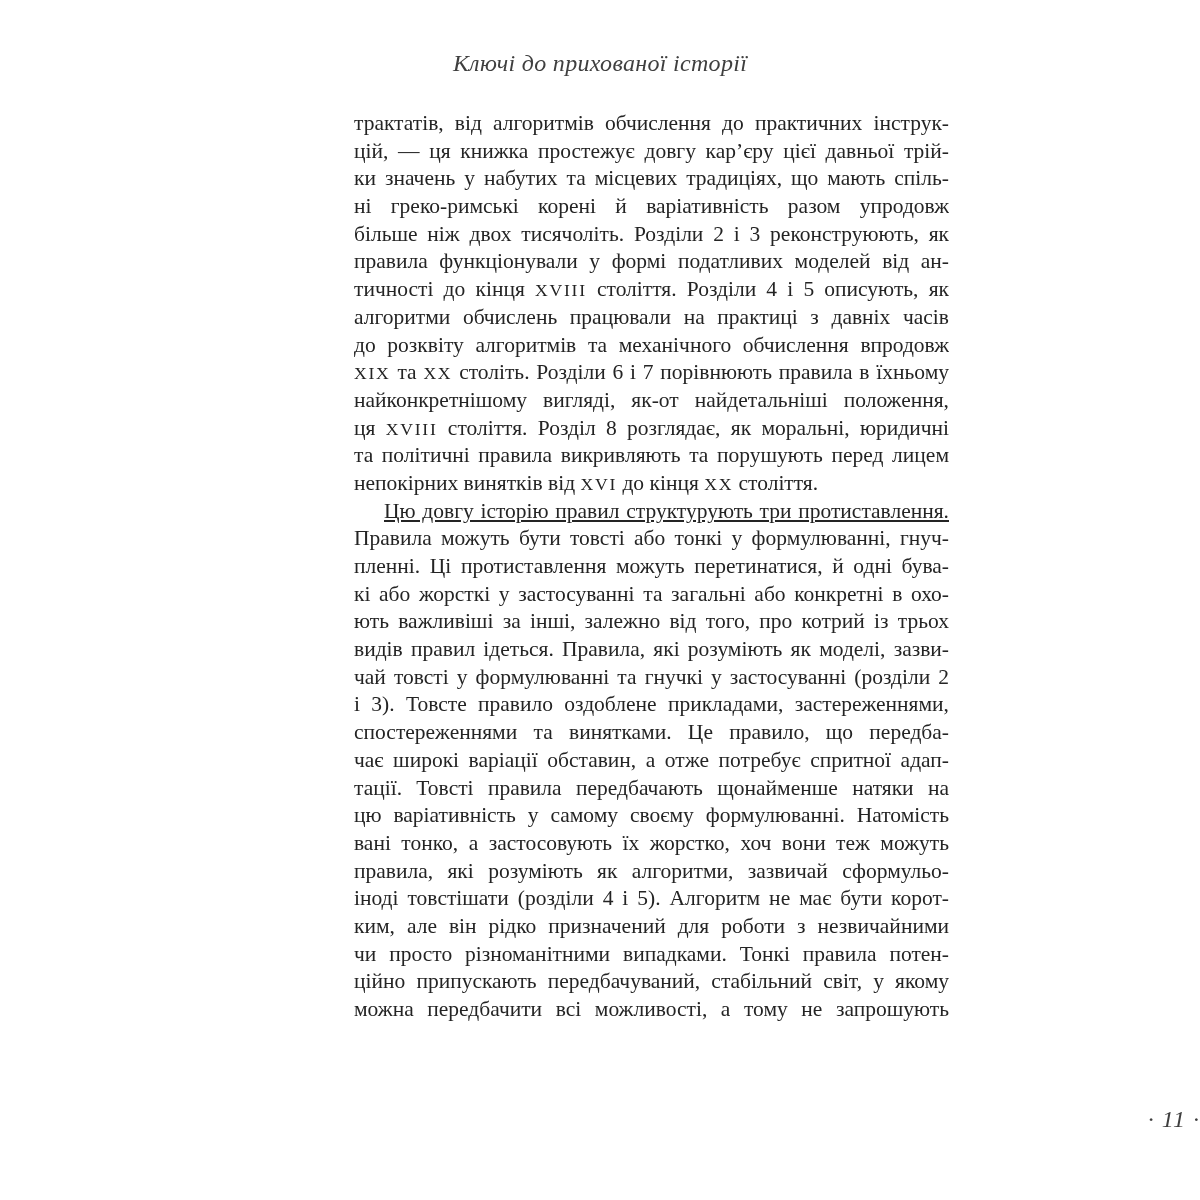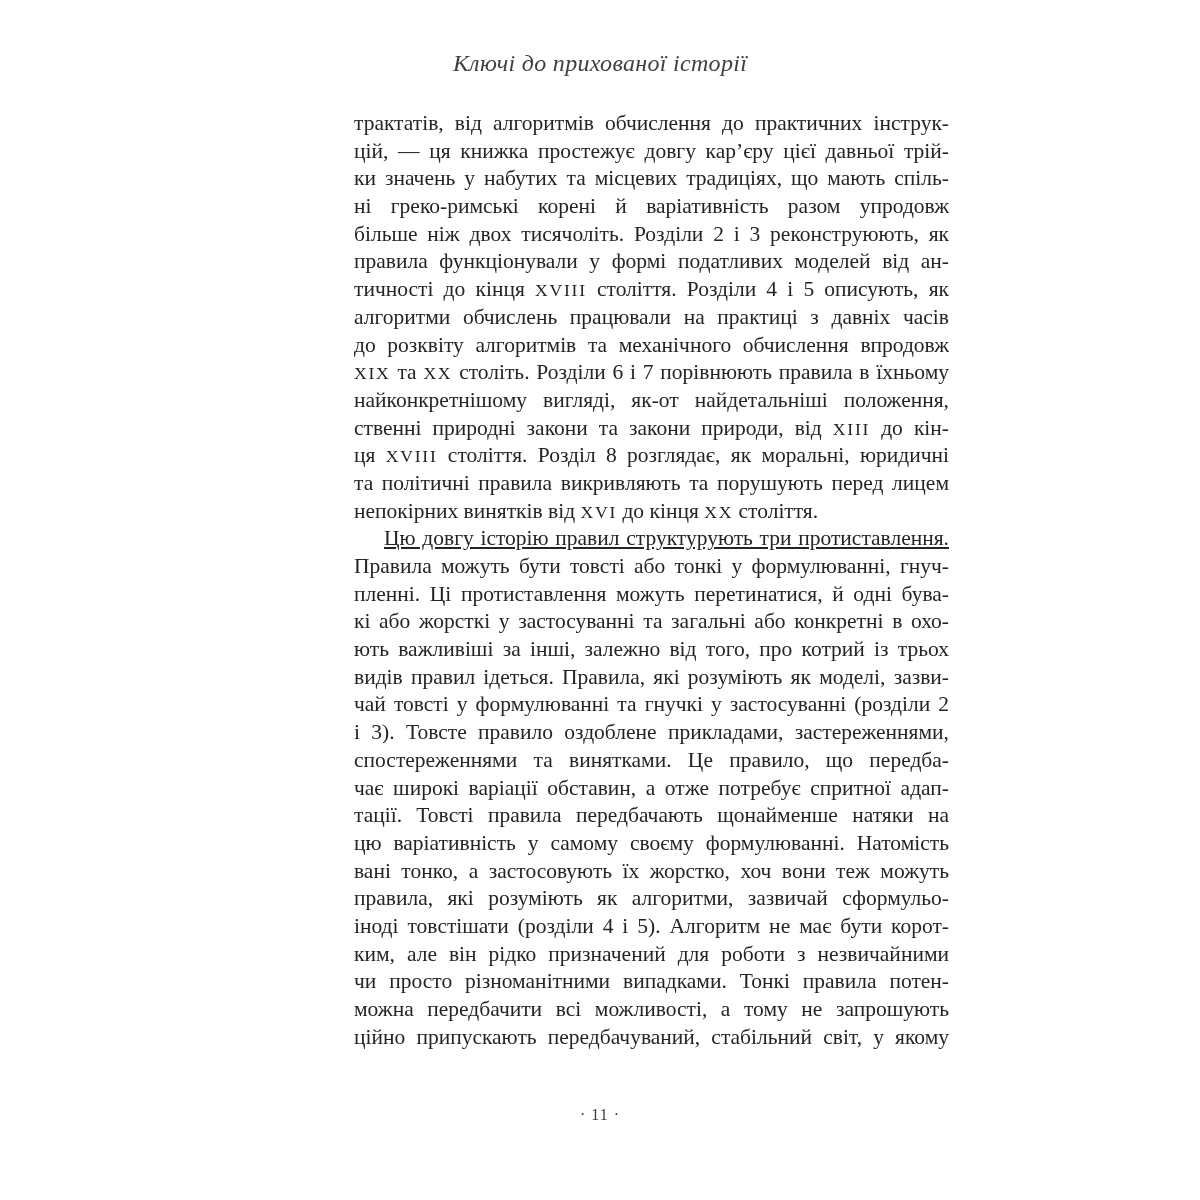--- a/index.html
+++ b/index.html
@@ -50,22 +50,23 @@
     font-size: 0.82em;
     letter-spacing: 0.10em;
     border-bottom: 1px solid rgba(60,60,60,0.45);
     padding-bottom: 12px;
   }
   .page-number {
     position: absolute;
     top: 1106px;
     left: 0;
     width: 1200px;
-    text-align: center;
-    font-size: 16px;
+    text-align: right;
+    font-style: italic;
+    font-size: 24px;
     letter-spacing: 1px;
     color: var(--header-color, #3f3f3f);
   }
 </style>
 </head>
 <body>
 
 <div class="running-header">Ключі до прихованої історії</div>
 
 <div class="textblock">
@@ -73,38 +74,37 @@
     <div class="line">цій, — ця книжка простежує довгу кар’єру цієї давньої трій-</div>
     <div class="line">ки значень у набутих та місцевих традиціях, що мають спіль-</div>
     <div class="line">ні греко-римські корені й варіативність разом упродовж</div>
     <div class="line">більше ніж двох тисячоліть. Розділи 2 і 3 реконструюють, як</div>
     <div class="line">правила функціонували у формі податливих моделей від ан-</div>
     <div class="line">тичності до кінця <span class="sc">XVIII</span> століття. Розділи 4 і 5 описують, як</div>
     <div class="line">алгоритми обчислень працювали на практиці з давніх часів</div>
     <div class="line">до розквіту алгоритмів та механічного обчислення впродовж</div>
     <div class="line"><span class="sc">XIX</span> та <span class="sc">XX</span> століть. Розділи 6 і 7 порівнюють правила в їхньому</div>
     <div class="line">найконкретнішому вигляді, як-от найдетальніші положення,</div>
-    <div class="line">ственні природні закони та закони природи, від <span class="sc">XIII</span> до кін-</div>
     <div class="line">ця <span class="sc">XVIII</span> століття. Розділ 8 розглядає, як моральні, юридичні</div>
     <div class="line">та політичні правила викривляють та порушують перед лицем</div>
     <div class="line nojust">непокірних винятків від <span class="sc">XVI</span> до кінця <span class="sc">XX</span> століття.</div>
     <div class="line indent">Цю довгу історію правил структурують три протиставлення.</div>
     <div class="line">Правила можуть бути товсті або тонкі у формулюванні, гнуч-</div>
     <div class="line">пленні. Ці протиставлення можуть перетинатися, й одні бува-</div>
     <div class="line">кі або жорсткі у застосуванні та загальні або конкретні в охо-</div>
     <div class="line">ють важливіші за інші, залежно від того, про котрий із трьох</div>
     <div class="line">видів правил ідеться. Правила, які розуміють як моделі, зазви-</div>
     <div class="line">чай товсті у формулюванні та гнучкі у застосуванні (розділи 2</div>
     <div class="line">і 3). Товсте правило оздоблене прикладами, застереженнями,</div>
     <div class="line">спостереженнями та винятками. Це правило, що передба-</div>
     <div class="line">чає широкі варіації обставин, а отже потребує спритної адап-</div>
     <div class="line">тації. Товсті правила передбачають щонайменше натяки на</div>
     <div class="line">цю варіативність у самому своєму формулюванні. Натомість</div>
     <div class="line">вані тонко, а застосовують їх жорстко, хоч вони теж можуть</div>
     <div class="line">правила, які розуміють як алгоритми, зазвичай сформульо-</div>
     <div class="line">іноді товстішати (розділи 4 і 5). Алгоритм не має бути корот-</div>
     <div class="line">ким, але він рідко призначений для роботи з незвичайними</div>
     <div class="line">чи просто різноманітними випадками. Тонкі правила потен-</div>
+    <div class="line">ційно припускають передбачуваний, стабільний світ, у якому</div>
     <div class="line">можна передбачити всі можливості, а тому не запрошують</div>
-    <div class="line">ційно припускають передбачуваний, стабільний світ, у якому</div>
   </div>
 
 <div class="page-number">· 11 ·</div>
 
 </body></html>

